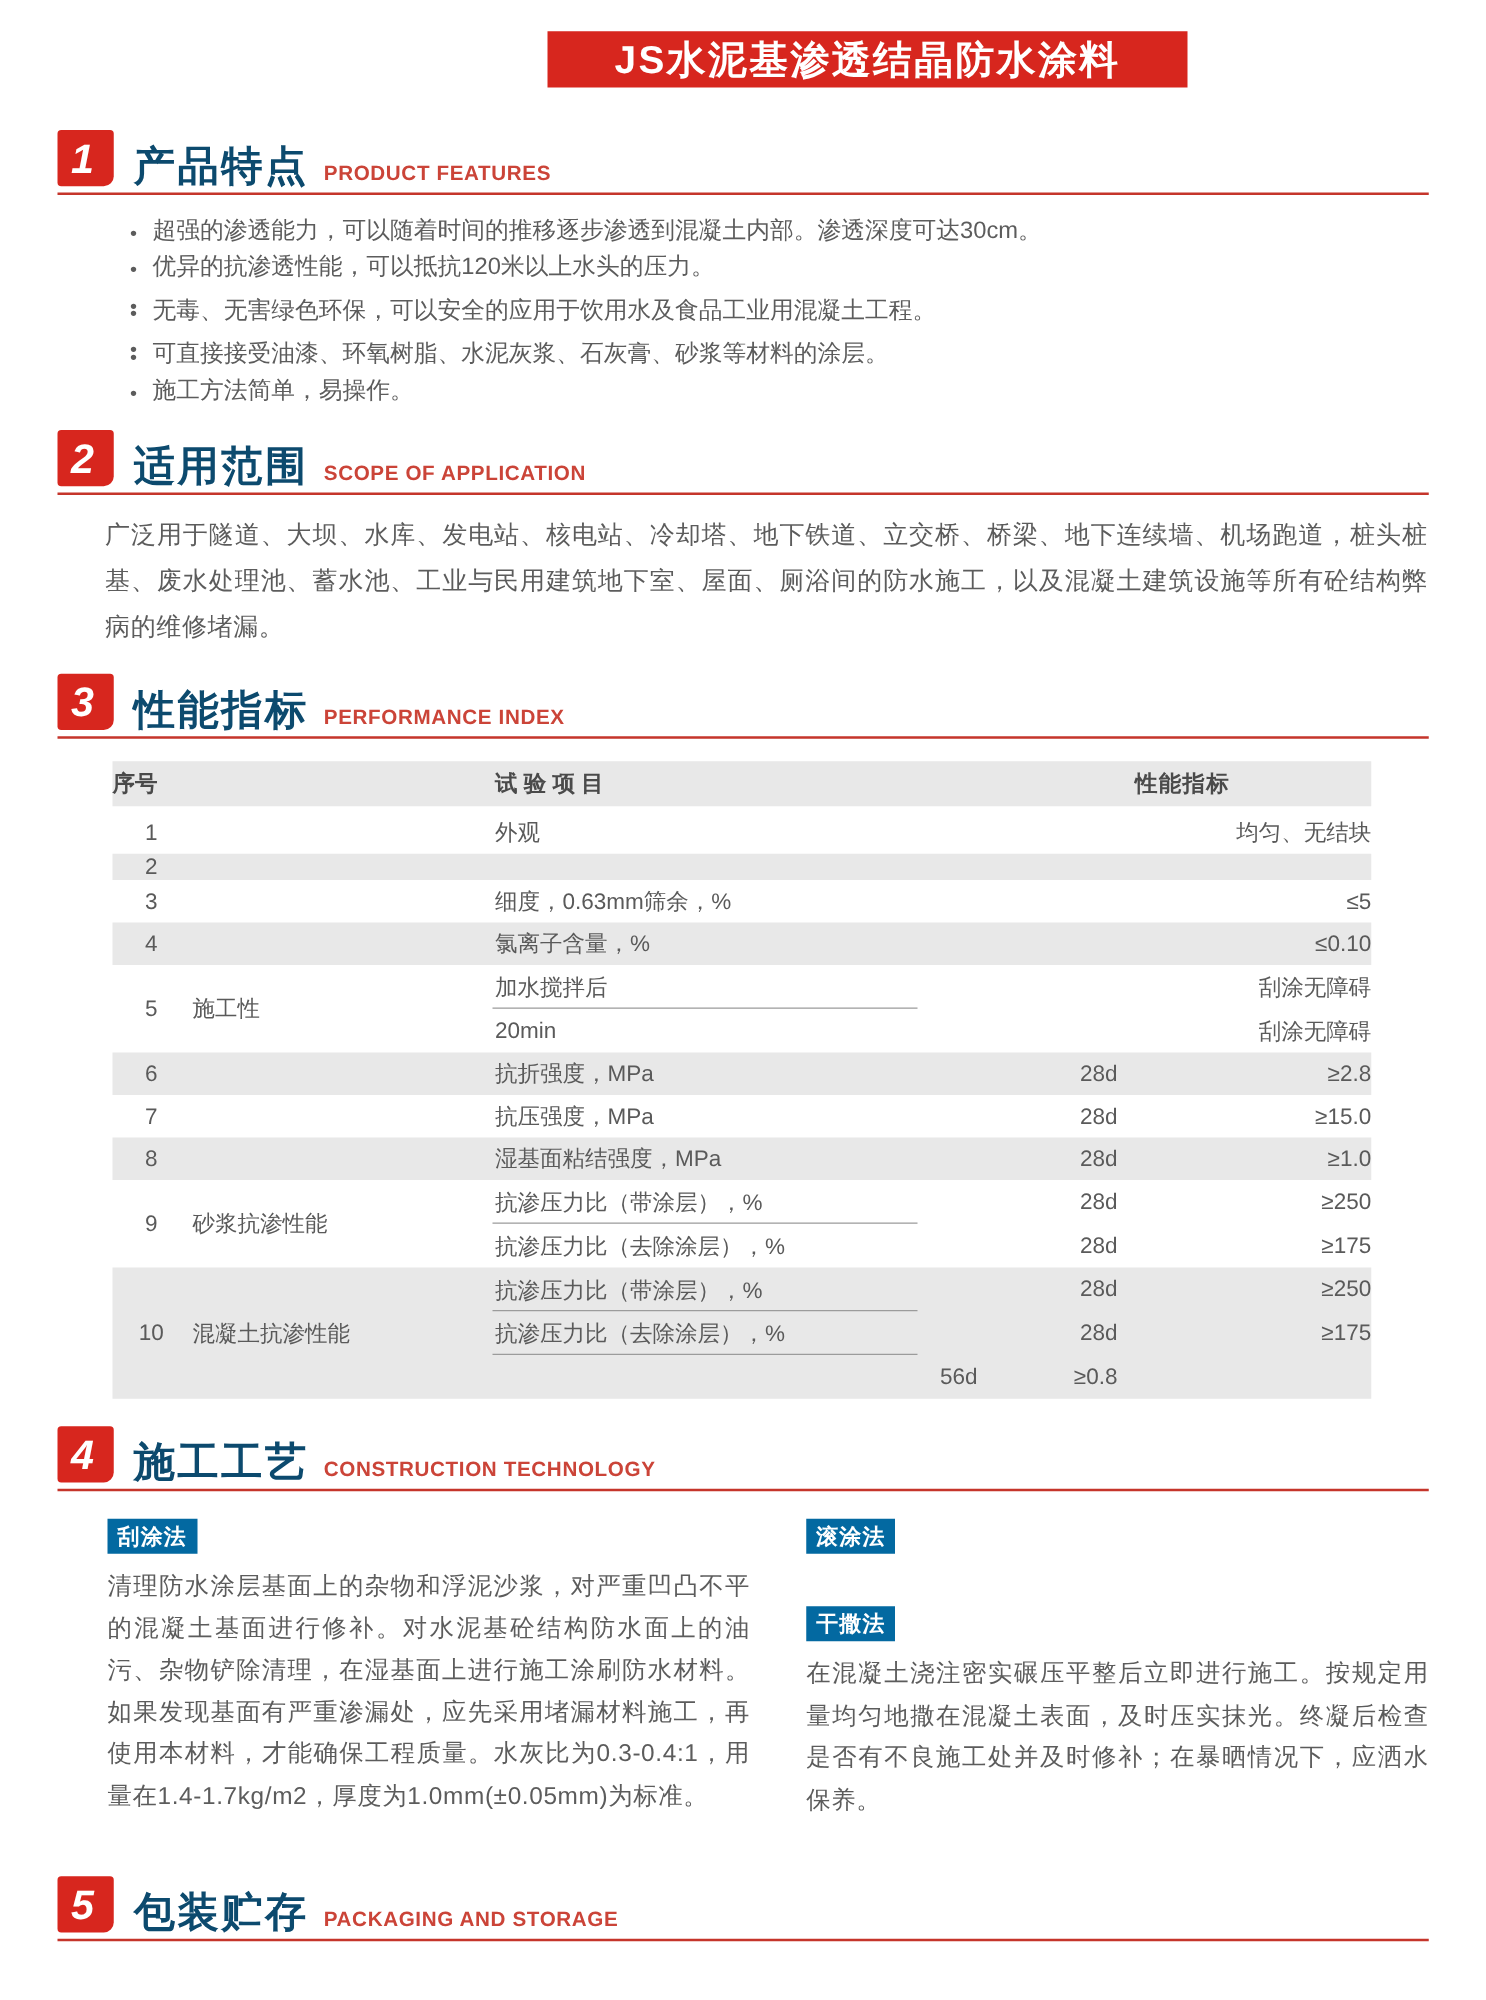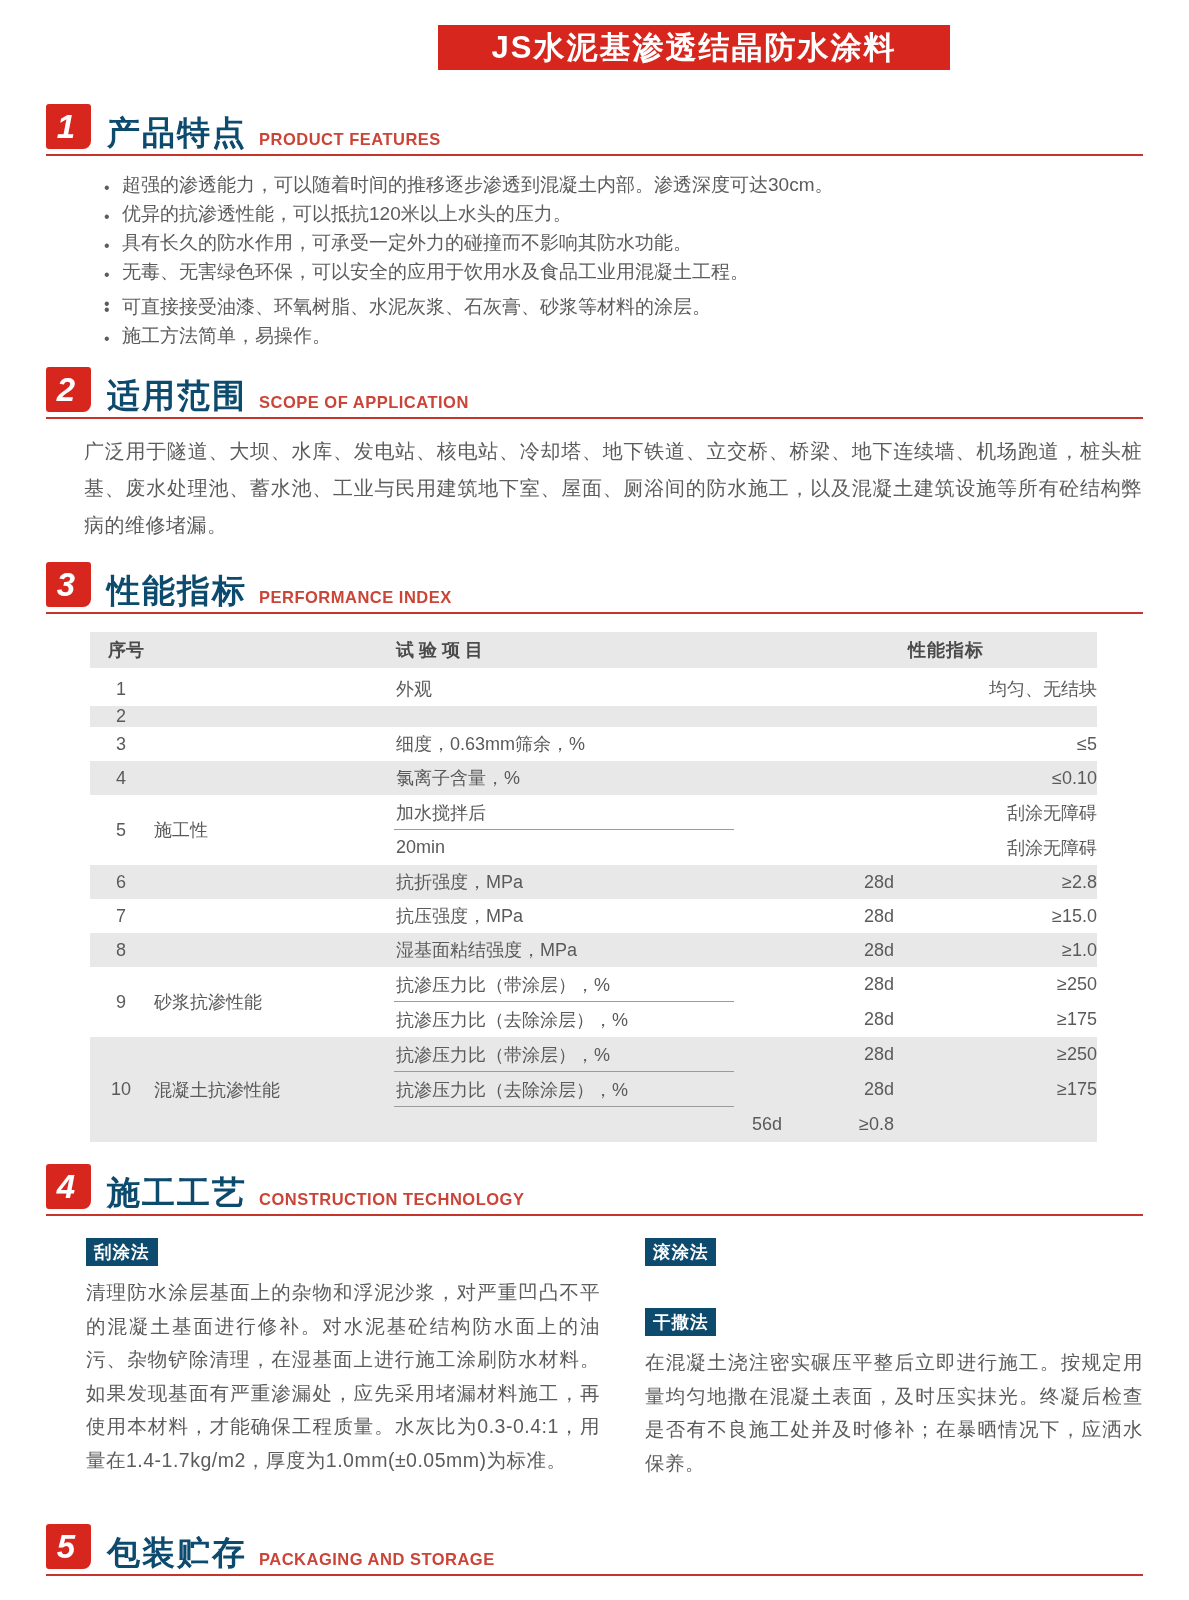--- a/index.html
+++ b/index.html
@@ -29,38 +29,38 @@
 
   
   .scope { margin:14px 0 0 38px; width:1058px; font-size:20px; line-height:37px; color:#5c5c5c; text-align:justify; letter-spacing:0.5px; }
 
   
   .ptable { margin:18px 0 0 44px; width:1007px; font-size:18px; color:#5a5a5a; }
   .trow { display:grid; grid-template-columns:62px 240px 1fr; align-items:stretch; }
   .trow.gray { background:#e8e8e8; }
   .thead { background:#e8e8e8; font-weight:bold; color:#4a4a4a; height:36px;
     display:grid; grid-template-columns:62px 240px 390px 112px 1fr; align-items:center; margin-bottom:4px; }
-  .thead .h-no { padding-left:18px; }
+  .thead .h-no { }
   .thead .h-item { grid-column:3; padding-left:4px; letter-spacing:5px; }
   .thead .h-index { grid-column:5; padding-left:14px; letter-spacing:1px; }
   .c-no { display:flex; align-items:center; justify-content:center; }
   .c-cat { display:flex; align-items:center; padding-left:2px; }
   .subs { display:flex; flex-direction:column;text-align:right; }
   .sub { display:grid; grid-template-columns:390px 112px 1fr; align-items:center; min-height:34px; }
   .row-multi .sub { min-height:35px; }
   .c-item { position:relative; align-self:stretch; display:flex; align-items:center; padding-left:4px; }
   .sub:not(:last-child) .c-item::after { content:""; position:absolute; left:2px; bottom:0; width:340px; height:1px; background:#9b9b9b; }
   .c-age { padding-left:10px; }
   .c-val { padding-left:14px; }
 
   
   .methods { display:flex; margin:22px 0 0 40px; }
   .m-left { width:516px; }
   .m-right { width:500px; margin-left:45px; }
-  .tag { display:inline-block; background:#0c4a6e; color:#fff; font-size:17.5px; font-weight:bold; padding:2px 8px; letter-spacing:1px; }
+  .tag { display:inline-block; background:#0369a1; color:#fff; font-size:17.5px; font-weight:bold; padding:2px 8px; letter-spacing:1px; }
   .m-text { margin-top:10px; font-size:19.5px; line-height:33.5px; color:#5c5c5c; text-align:justify; letter-spacing:0.5px; }
   .m-gap { height:42px; }
 
   .mt-s2 { margin-top:17px; }
   .mt-s3 { margin-top:18px; }
   .mt-s4 { margin-top:22px; }
   .mt-s5 { margin-top:44px; }
 </style>
 </head>
 <body>
@@ -72,21 +72,21 @@
   <div class="content">
 
     <div class="sec-header">
       <div class="num-box">1</div>
       <div class="sec-zh">产品特点</div>
       <div class="sec-en">PRODUCT FEATURES</div>
     </div>
     <div class="features">
       <div class="feature"><span class="dot">•</span><span>超强的渗透能力，可以随着时间的推移逐步渗透到混凝土内部。渗透深度可达30cm。</span></div>
       <div class="feature"><span class="dot">•</span><span>优异的抗渗透性能，可以抵抗120米以上水头的压力。</span></div>
-      <div class="feature"><span class="dot">•</span><span>具有长久的防水作用，可承受一定外力的碰撞而不影响其防水功能。</span></div>
+      <div class="feature"><span class="dot">•</span></div>
       <div class="feature"><span class="dot">•</span><span>无毒、无害绿色环保，可以安全的应用于饮用水及食品工业用混凝土工程。</span></div>
       <div class="feature"><span class="dot">•</span></div>
       <div class="feature"><span class="dot">•</span><span>可直接接受油漆、环氧树脂、水泥灰浆、石灰膏、砂浆等材料的涂层。</span></div>
       <div class="feature"><span class="dot">•</span><span>施工方法简单，易操作。</span></div>
     </div>
 
     <div class="sec-header mt-s2">
       <div class="num-box">2</div>
       <div class="sec-zh">适用范围</div>
       <div class="sec-en">SCOPE OF APPLICATION</div>

